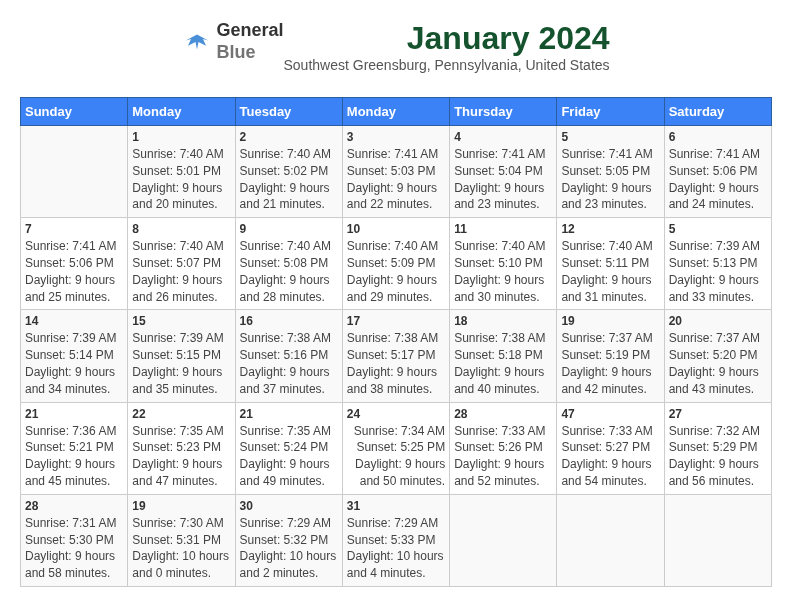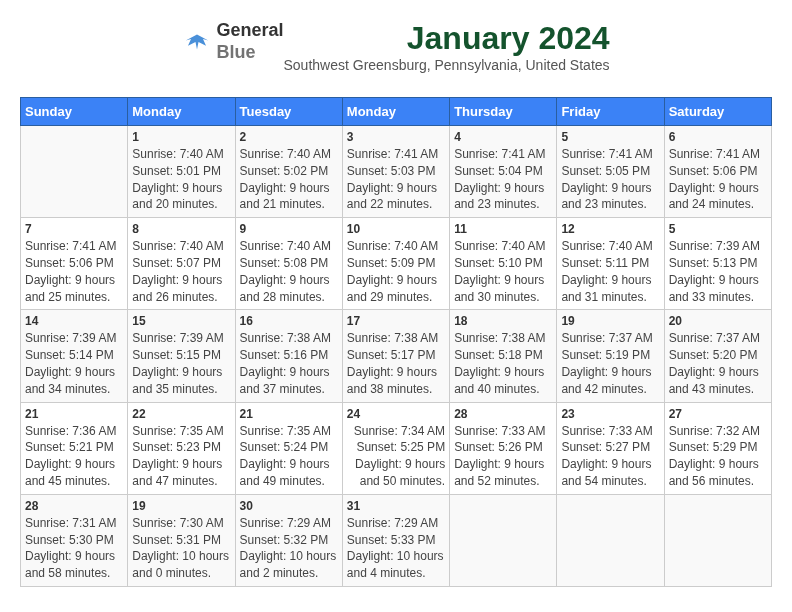--- a/index.html
+++ b/index.html
@@ -294,21 +294,21 @@
 and 50 minutes.</div>
         </td>
         <td>
           <span class="day-num">28</span>
           <div class="day-info" style="white-space: pre-line;">Sunrise: 7:33 AM
 Sunset: 5:26 PM
 Daylight: 9 hours
 and 52 minutes.</div>
         </td>
         <td>
-          <span class="day-num">23</span>
+          <span class="day-num">47</span>
           <div class="day-info" style="white-space: pre-line;">Sunrise: 7:33 AM
 Sunset: 5:27 PM
 Daylight: 9 hours
 and 54 minutes.</div>
         </td>
         <td>
           <span class="day-num">27</span>
           <div class="day-info" style="white-space: pre-line;">Sunrise: 7:32 AM
 Sunset: 5:29 PM
 Daylight: 9 hours

